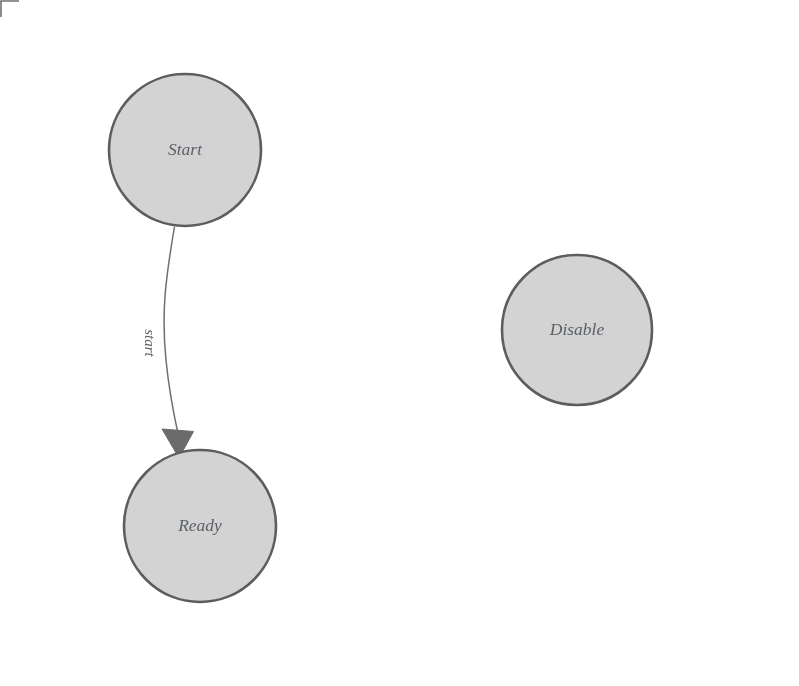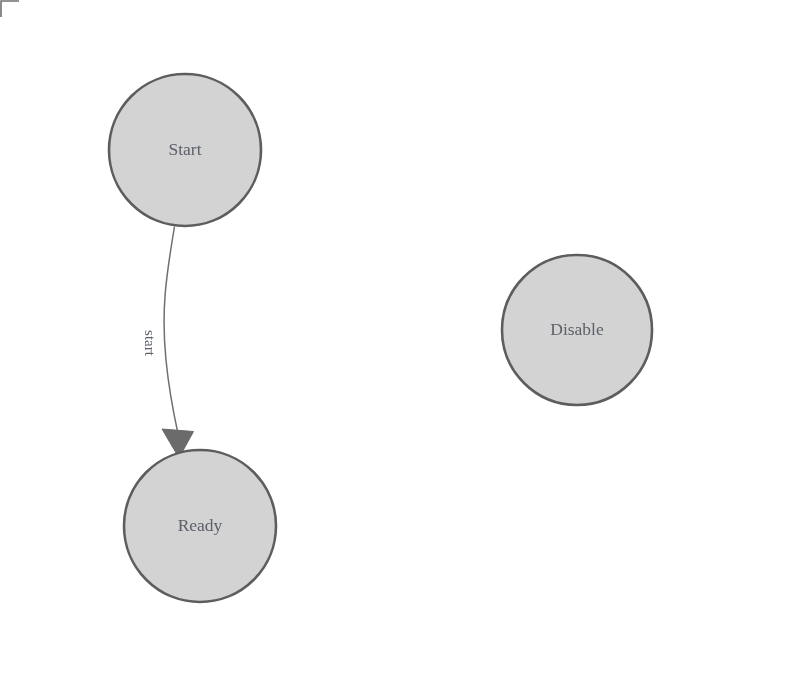--- a/index.html
+++ b/index.html
@@ -11,20 +11,21 @@
     width: 799px;
     height: 686px;
     overflow: hidden;
     font-family: "Liberation Serif", "DejaVu Serif", serif;
   }
   #canvas {
     position: relative;
     width: 799px;
     height: 598px;
     background: #ffffff;
+    font-style: italic;
   }
   #graph-svg {
     position: absolute;
     top: 0;
     left: 0;
     width: 799px;
     height: 686px;
   }
   .node-circle {
     fill: #d3d3d3;

